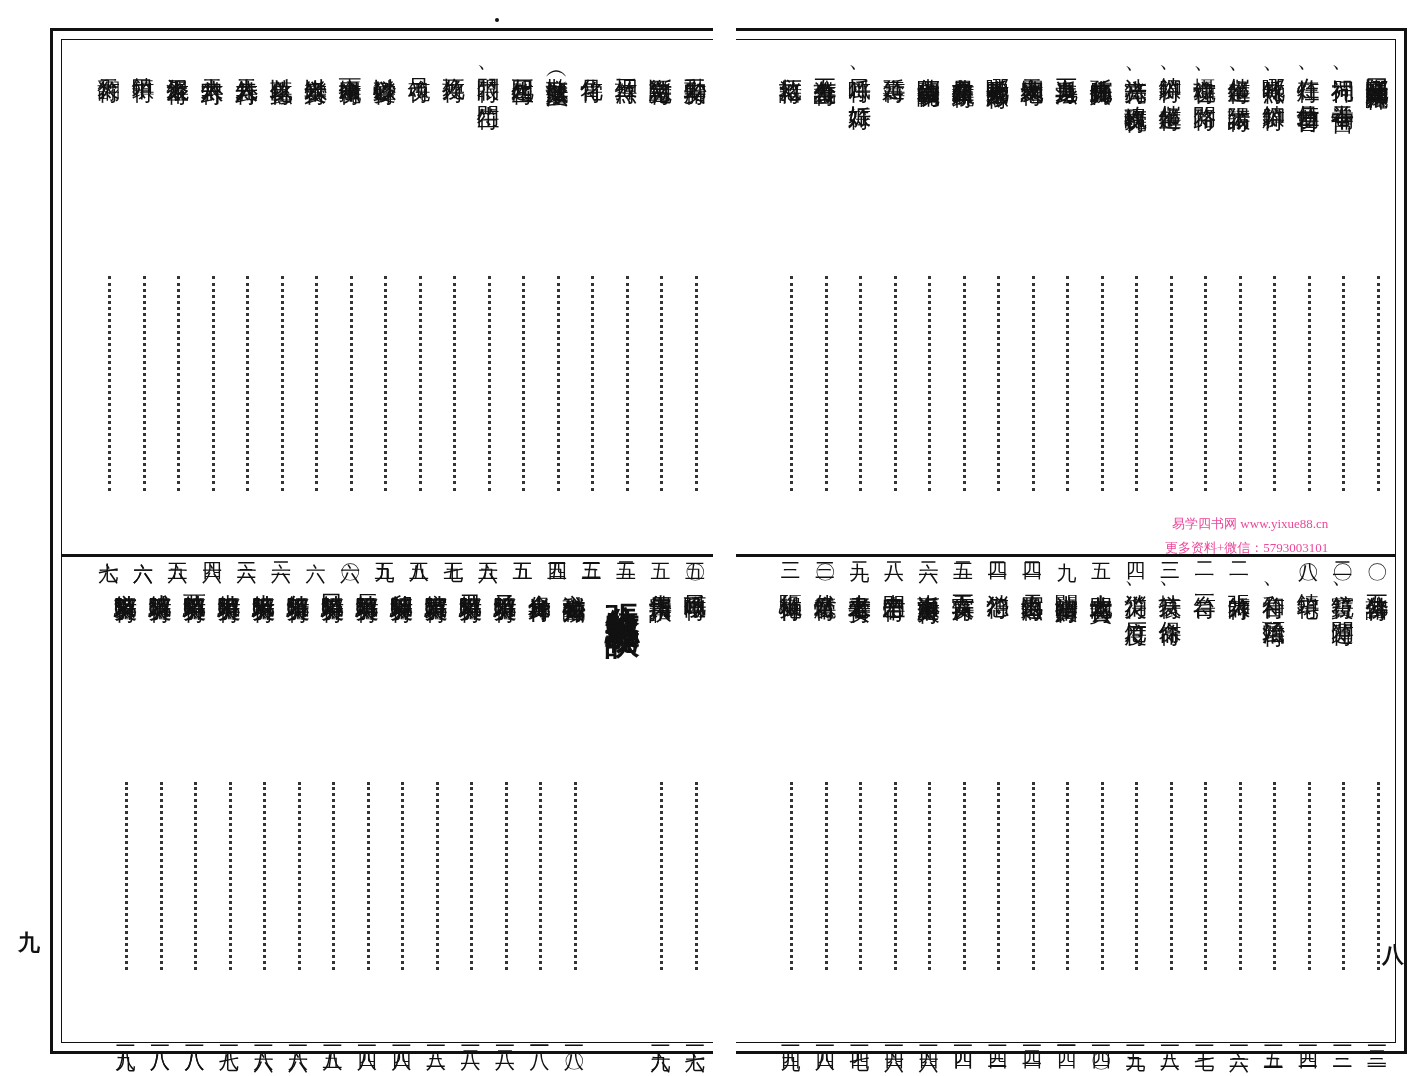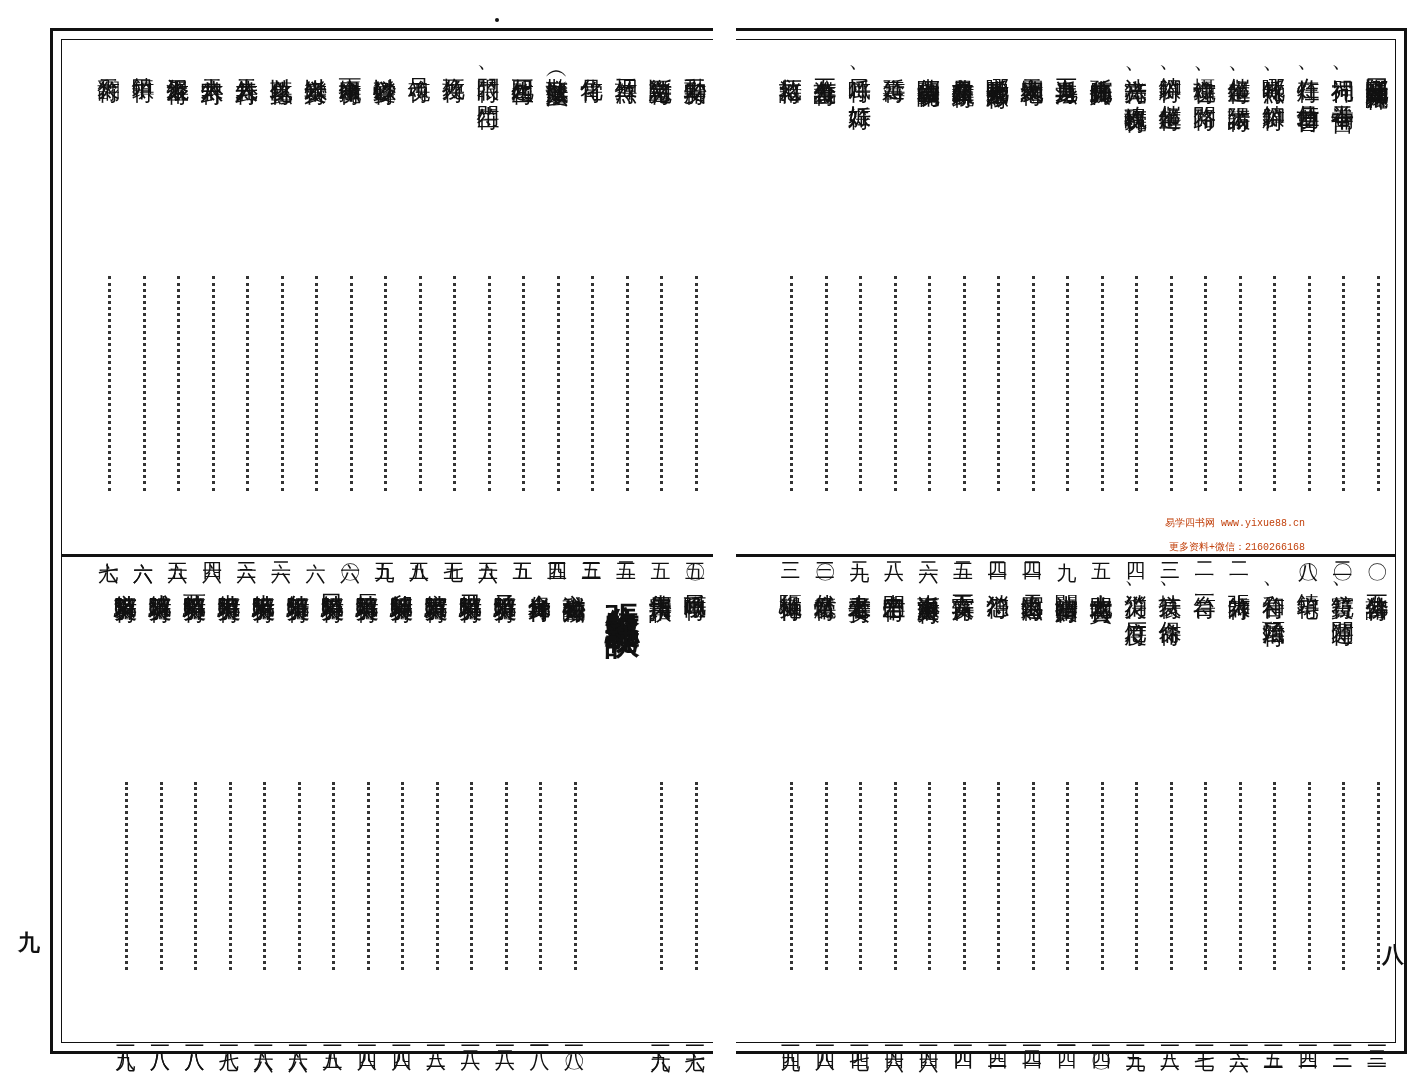--- a/index.html
+++ b/index.html
@@ -18,21 +18,21 @@
   .title{position:absolute;top:14px;left:5px;writing-mode:vertical-rl;font-size:23px;line-height:24px;letter-spacing:1px;white-space:nowrap;}
   .dots{position:absolute;left:16px;width:0;border-left:3px dotted #333;}
   .half.top .dots{bottom:60px;top:230px;}
   .half.bottom .dots{bottom:70px;top:220px;}
   .pg{position:absolute;bottom:4px;left:6px;writing-mode:vertical-rl;font-size:20px;line-height:22px;white-space:nowrap;}
   .heading{position:relative;width:52px;height:100%;flex:0 0 auto;}
   .heading span{position:absolute;top:14px;left:8px;writing-mode:vertical-rl;font-size:34px;font-weight:bold;font-family:"DejaVu Sans","Liberation Sans",sans-serif;letter-spacing:3px;}
   .folio{position:absolute;font-size:22px;font-weight:bold;}
   .folio-left{left:18px;top:928px;}
   .folio-right{left:1382px;top:940px;}
-  .watermark{position:absolute;left:1165px;top:512px;font-family:Liberation Mono, monospace;font-size:10px;color:#c2410c;line-height:24px;text-align:right;}
+  .watermark{position:absolute;left:1165px;top:512px;font-family:Liberation Serif, serif;font-size:13px;color:#ec4899;line-height:24px;text-align:right;}
   .spine-mark{position:absolute;left:495px;top:18px;width:4px;height:4px;background:#111;border-radius:2px;}
 </style>
 </head>
 <body>
 
 <div class="spine-mark"></div>
 
 <div class="page page-left">
   <div class="inner">
     <div class="half top" id="lt">
@@ -403,14 +403,14 @@
           <span class="dots"></span>
           <span class="pg">一四九</span>
         </div>
       </div>
   </div>
 </div>
 <div class="folio folio-right">八</div>
 
 <div class="watermark">
   <div>易学四书网 www.yixue88.cn</div>
-  <div>更多资料+微信：2160266168</div>
+  <div>更多资料+微信：5793003101</div>
 </div>
 
 </body></html>

